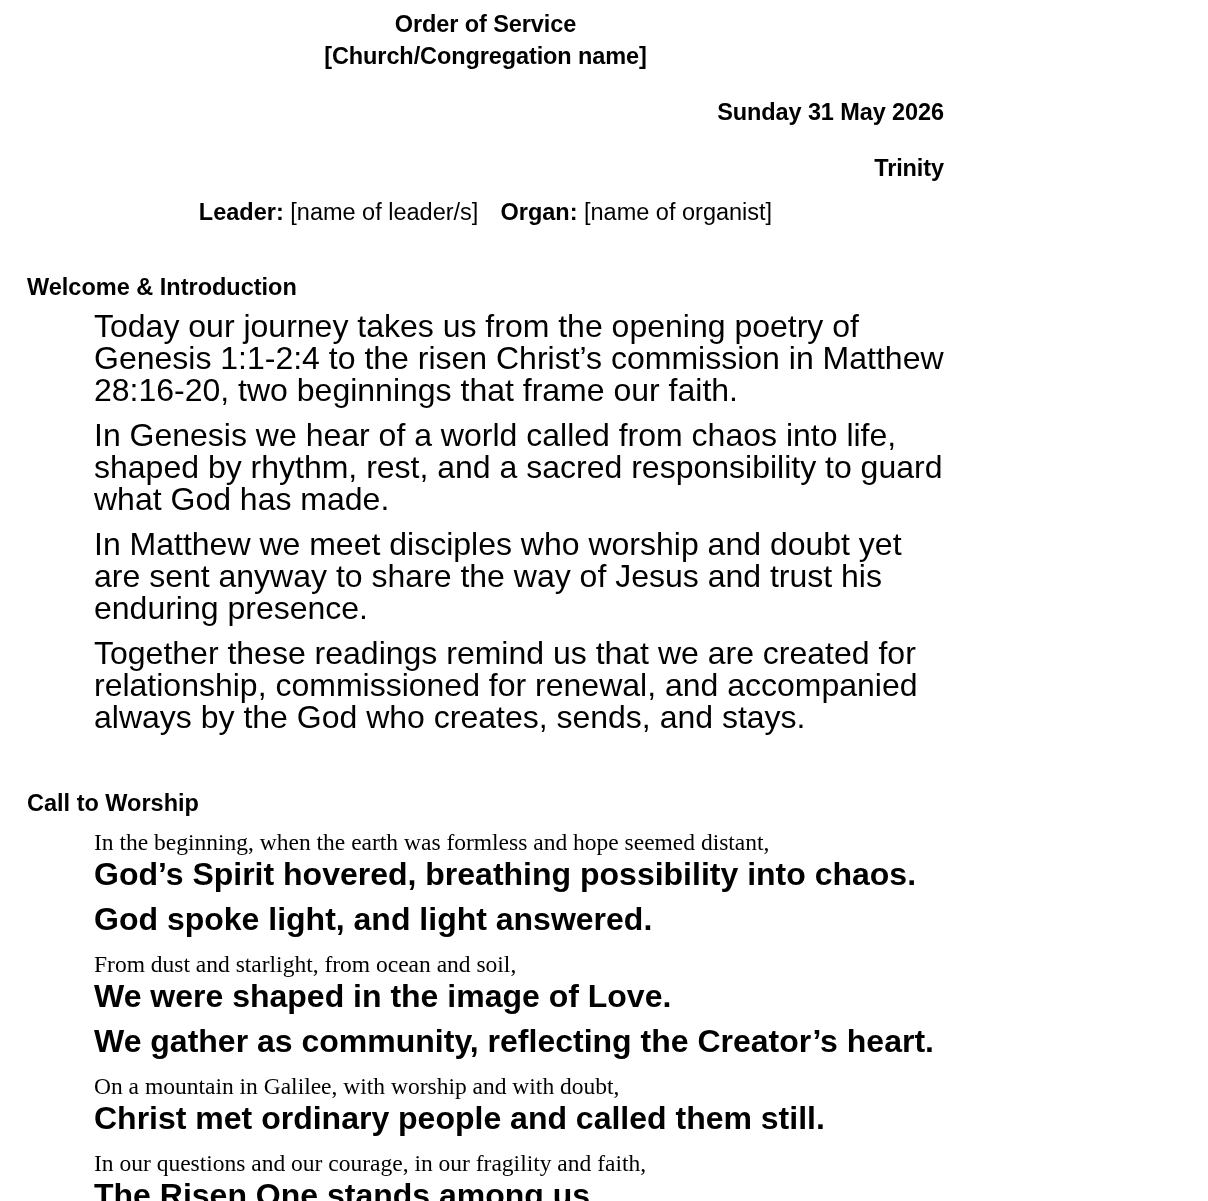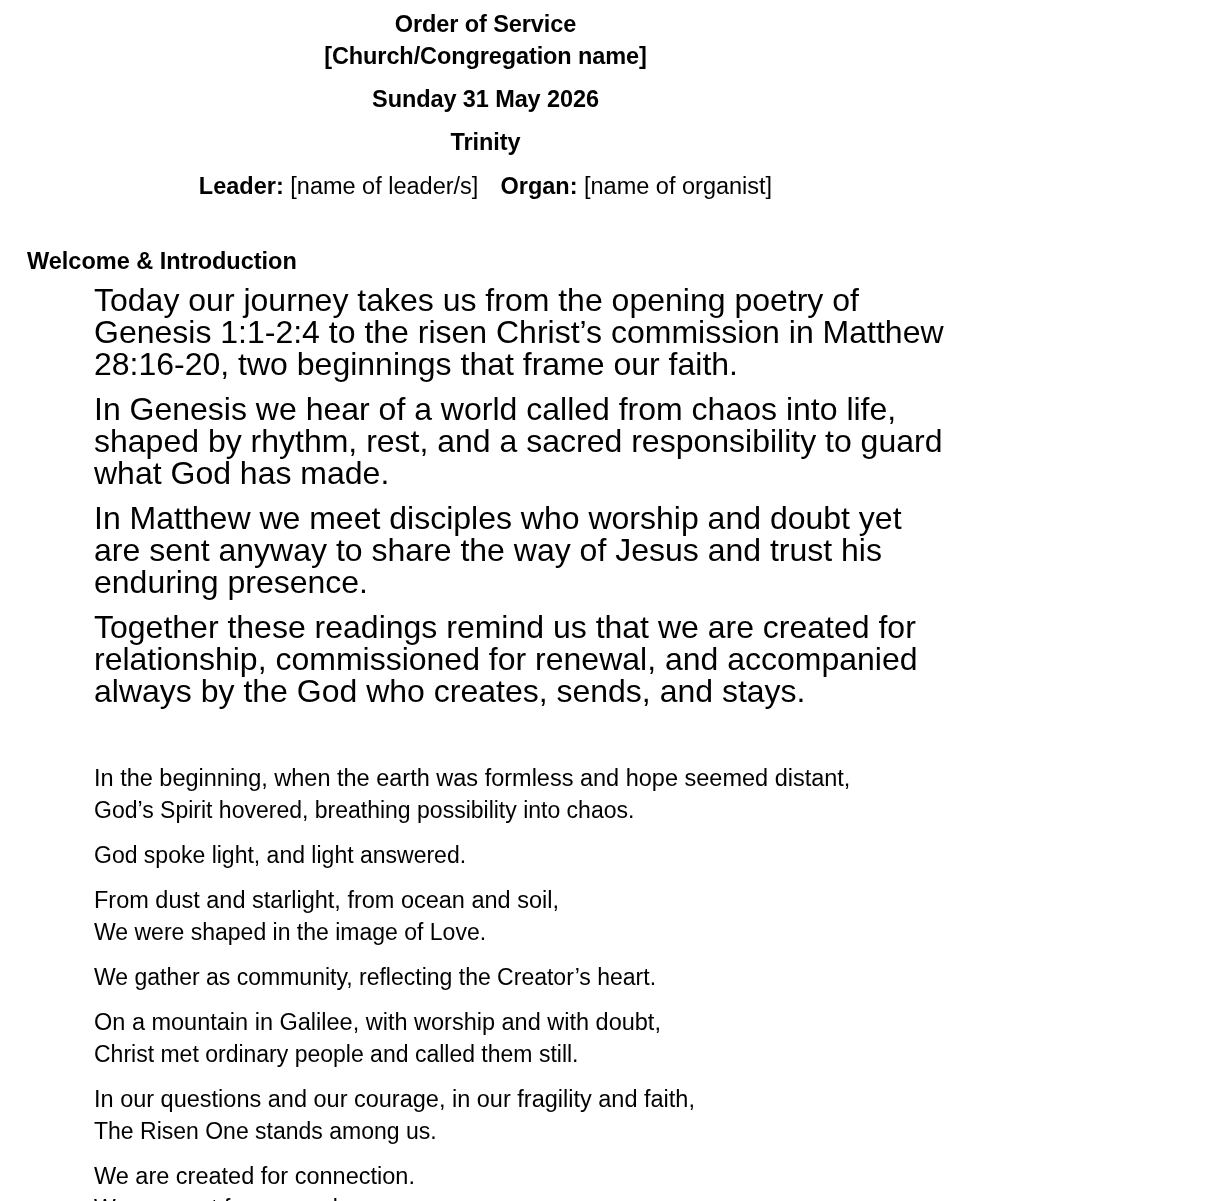--- a/index.html
+++ b/index.html
@@ -27,21 +27,22 @@
     text-align: center;
     margin: 0;
   }
   .title-line {
     font-weight: bold;
     font-size: 23.5px;
     line-height: 32px;
     letter-spacing: -0.1px;
   }
   .title-line.spaced {
-    margin-top: 11px;
+    margin-top: 24px;
+    text-align: right;
   }
   .credits-line {
     font-size: 23.5px;
     line-height: 32px;
     margin-top: 12px;
   }
   .credits-line .lbl {
     font-weight: bold;
   }
   .credits-gap {
@@ -80,25 +81,26 @@
   
   .exchange {
     margin: 0 0 13px 0;
   }
   .exchange:last-child {
     margin-bottom: 12px;
   }
   .call {
     font-size: 23.5px;
     line-height: 32px;
+    font-family: Liberation Serif, serif;
   }
   .response {
-    font-size: 23px;
+    font-size: 32px;
     line-height: 32px;
-    font-weight: normal;
+    font-weight: bold;
   }
 </style>
 </head>
 <body>
 
 <div class="page">
 
   <div class="title-block">
     <div class="title-line">Order of Service</div>
     <div class="title-line">[Church/Congregation name]</div>
@@ -117,20 +119,21 @@
     <div class="section-heading">Welcome &amp; Introduction</div>
     <div class="body-block">
       <p class="para">Today our journey takes us from the opening poetry of Genesis 1:1-2:4 to the risen Christ’s commission in Matthew 28:16-20, two beginnings that frame our faith.</p>
       <p class="para">In Genesis we hear of a world called from chaos into life, shaped by rhythm, rest, and a sacred responsibility to guard what God has made.</p>
       <p class="para">In Matthew we meet disciples who worship and doubt yet are sent anyway to share the way of Jesus and trust his enduring presence.</p>
       <p class="para">Together these readings remind us that we are created for relationship, commissioned for renewal, and accompanied always by the God who creates, sends, and stays.</p>
     </div>
   </div>
 
   <div class="section worship">
+    <div class="section-heading">Call to Worship</div>
     <div class="body-block">
 
       <div class="exchange">
         <div class="call">In the beginning, when the earth was formless and hope seemed distant,</div>
         <div class="response">God’s Spirit hovered, breathing possibility into chaos.</div>
       </div>
 
       <div class="exchange">
         <div class="response">God spoke light, and light answered.</div>
       </div>

